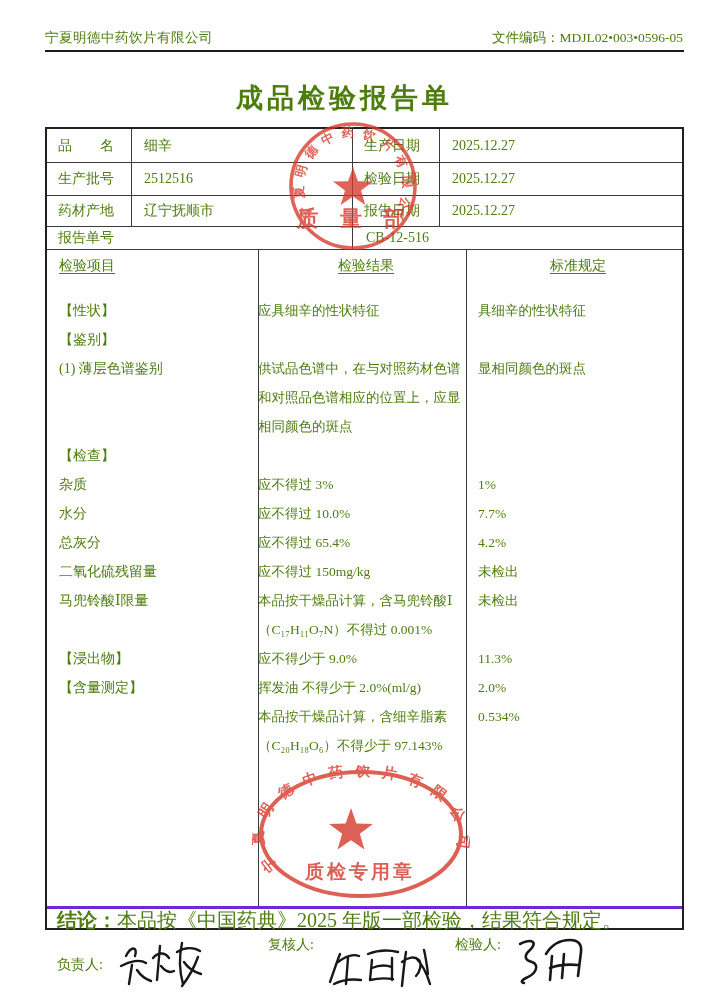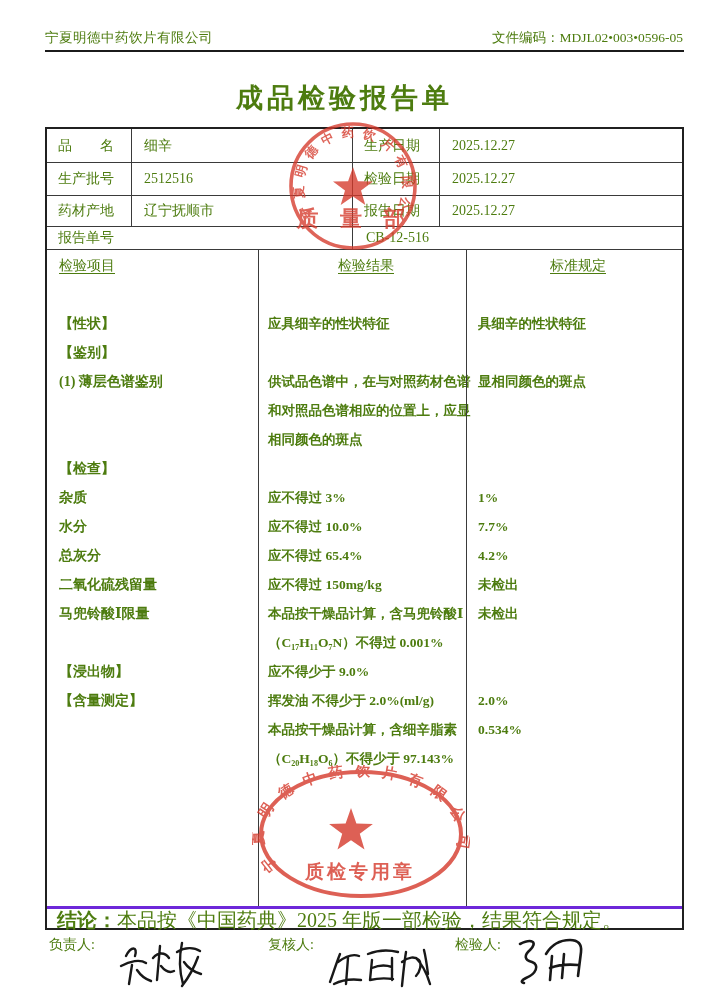--- a/index.html
+++ b/index.html
@@ -27,35 +27,35 @@
   
   .main-area{position:relative;height:657px;border-top:1px solid #3a3a3a;box-sizing:border-box;}
   .vline{position:absolute;top:0;bottom:0;width:1px;background:#3a3a3a;}
   .vline.v1{left:211px;} .vline.v2{left:419px;}
   .mhead{display:flex;margin-top:7px;font-size:14px;}
   .mh{box-sizing:border-box;}
   .mh.h1{width:211px;padding-left:12px;}
   .mh.h2{width:208px;text-align:center;}
   .mh.h3{width:216px;text-align:center;}
   .mh span{text-decoration:underline;text-underline-offset:3px;}
-  .mbody{margin-top:34px;font-weight:bold;}
+  .mbody{margin-top:21px;}
   .mrow{display:flex;align-items:flex-start;}
   .mc{box-sizing:border-box;}
   .mc.c1{width:211px;padding-left:12px;font-size:14px;}
-  .mc.c2{width:208px;padding-left:10px;font-size:13.5px;}
+  .mc.c2{width:208px;font-size:13.5px;}
   .mc.c3{width:216px;padding-left:12px;font-size:13.5px;}
   .tline{height:29px;line-height:29px;white-space:nowrap;}
   
   .conclusion{border-top:3px solid #6d28d9;height:22px;line-height:23px;font-size:20px;
               padding-left:10px;box-sizing:border-box;white-space:nowrap;}
   .conclusion .lab{font-weight:bold;}
   
   .signers{position:absolute;left:0;top:936px;width:727px;font-size:14px;}
   .sg-label{position:absolute;white-space:nowrap;}
-  .sg-l1{left:49px;} .sg-l2{left:268px;} .sg-l3{left:455px;}
+  .sg-l1{left:57px;margin-top:20px;} .sg-l2{left:268px;} .sg-l3{left:455px;}
   .sig-svg{position:absolute;}
   
   .seal{position:absolute;pointer-events:none;}
 </style>
 </head>
 <body>
 
 <div class="page">
 
   <div class="ph-company">宁夏明德中药饮片有限公司</div>
@@ -208,20 +208,23 @@
               <div class="tline">未检出</div>
             </div>
         </div>
 
         <div class="mrow">
           <div class="mc c1">
               <div class="tline">【浸出物】</div>
             </div>
           <div class="mc c2">
               <div class="tline">应不得少于 9.0%</div>
+            </div>
+          <div class="mc c3">
+              <div class="tline">11.3%</div>
             </div>
         </div>
 
         <div class="mrow">
           <div class="mc c1">
               <div class="tline">【含量测定】</div>
             </div>
           <div class="mc c2">
               <div class="tline">挥发油 不得少于 2.0%(ml/g)</div>
             </div>

